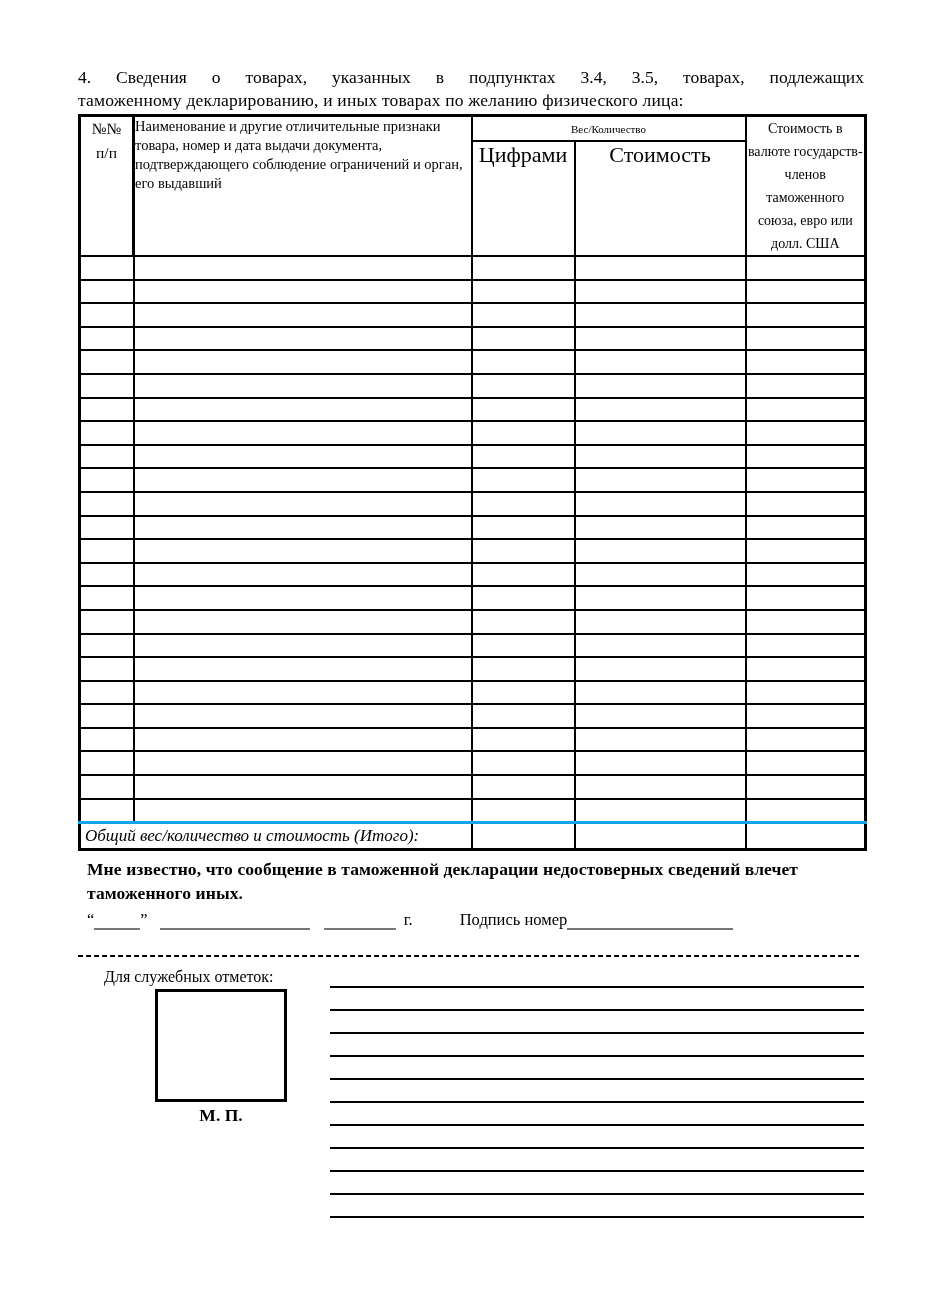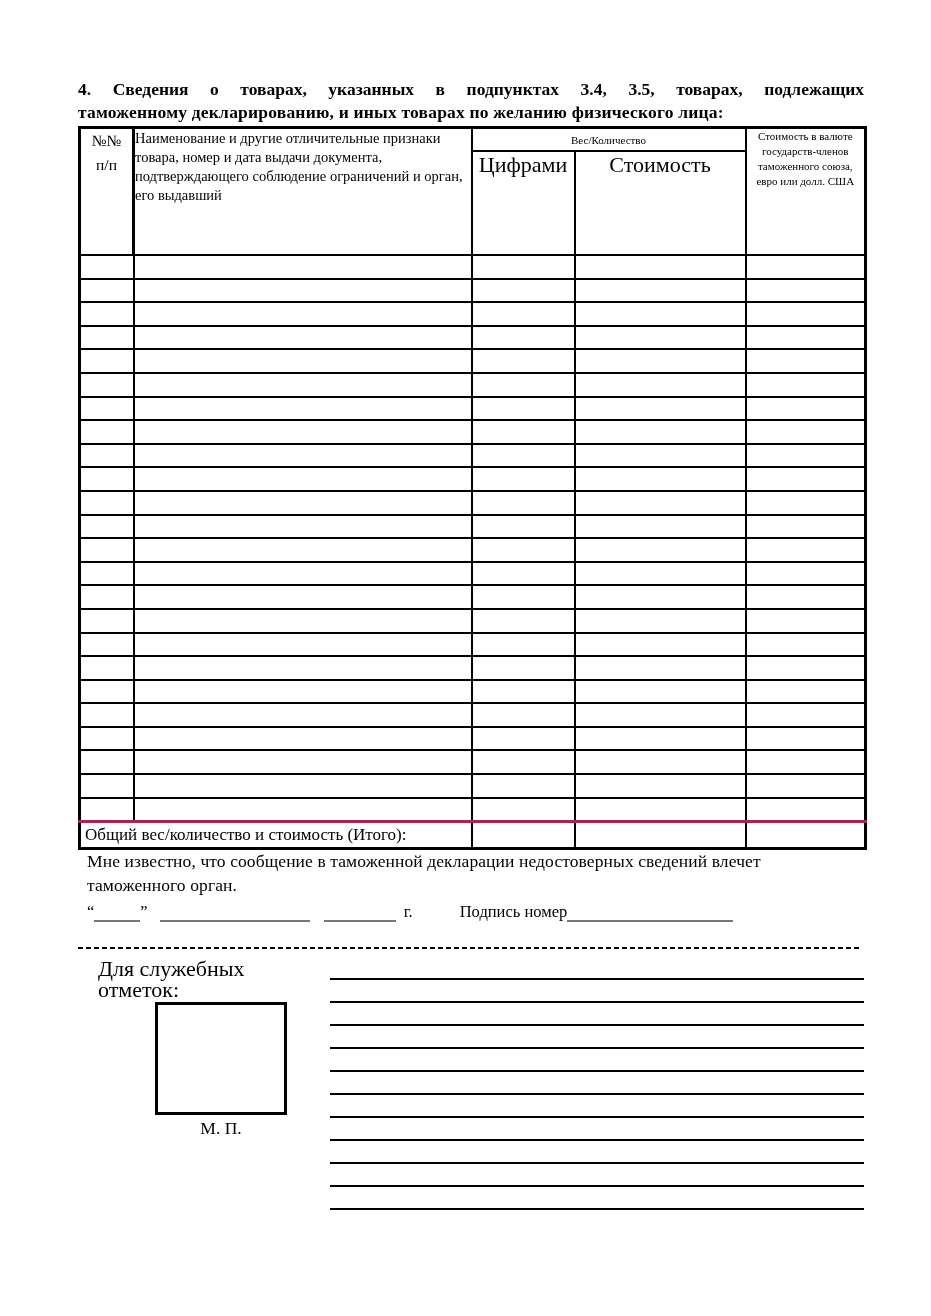--- a/index.html
+++ b/index.html
@@ -4,42 +4,42 @@
 <style>
   html,body { margin:0; padding:0; }
   body {
     width:931px; height:1316px; background:#ffffff; color:#000;
     font-family:"Liberation Serif","DejaVu Serif",serif;
     position:relative; overflow:hidden;
   }
   .page { position:absolute; left:78px; top:66px; width:786px; }
 
   
-  .doc-title { font-weight:bold; font-size:17.5px; line-height:23px;margin-top:12px; }
+  .doc-title { font-weight:normal; font-size:17.5px; line-height:23px; }
   .doc-title .t-line1 { text-align:justify; text-align-last:justify; }
   .doc-title .t-line2 { text-align:left; letter-spacing:0.2px; }
 
   
   table.goods {
     border-collapse:collapse; width:786px; table-layout:fixed;
     margin-top:2px; border:3px solid #000;
   }
   table.goods th, table.goods td { border:2px solid #000; padding:0; overflow:hidden; }
   th { font-weight:normal; }
   .h-num { vertical-align:top; font-size:15.5px; line-height:24px; padding-top:2px; text-align:center; border-right-width:3px !important; }
   .h-name { vertical-align:top; font-size:14.5px; line-height:19px; padding:3px 8px 0 8px; text-align:left; }
   .h-weight { height:21px; font-size:11px; text-align:center; vertical-align:middle; }
   .h-sub { height:102px; vertical-align:top; padding-top:7px; font-size:22px; text-align:center; }
-  .h-cost { vertical-align:top; font-size:11px; line-height:15px; padding:3px 4px 0 4px; }
+  .h-cost { vertical-align:top; font-size:14px; line-height:23px; padding:3px 4px 0 4px; }
   tbody.rows td { height:21.6px; }
-  tr.total-row td { height:24px; border-top:3px solid #be185d; }
+  tr.total-row td { height:24px; border-top:3px solid #0ea5e9;font-style:italic; }
   .total-label { font-size:17px; padding-left:4px !important; text-align:left; vertical-align:middle; white-space:nowrap; }
 
   
-  .declaration { margin-left:9px; font-weight:normal; font-size:17.5px; line-height:23.5px; letter-spacing:0.1px; }
+  .declaration { margin-top:7px; margin-left:9px; font-weight:bold; font-size:17.5px; line-height:23.5px; letter-spacing:0.1px; }
 
   
   .sig-row { margin-left:9px; margin-top:1px; font-size:16.5px; display:flex; align-items:flex-end; height:24px; }
   .blank { display:inline-block; border-bottom:2px solid #777; height:18px; }
   .b-day { width:46px; }
   .b-month { width:150px; margin-left:12px; }
   .b-year { width:72px; margin-left:14px; }
   .b-sign { width:166px; }
   .q { font-size:16.5px; }
   .g-suffix { margin-left:8px; }
@@ -47,22 +47,22 @@
 
   
   .dashed-sep {
     margin-top:25px; height:2px; width:782px;
     background:repeating-linear-gradient(90deg,#000 0px,#000 5px,transparent 5px,transparent 8px);
   }
 
   
   .bottom { display:flex; margin-top:9px; }
   .svc-left { width:252px; flex:0 0 252px; }
-  .svc-label { margin-left:20px; font-size:22px; line-height:21px; }
-  .stamp-wrap { margin-left:77px; width:132px; margin-top:2px; }
+  .svc-label { margin-left:26px; font-size:16px; line-height:21px; }
+  .stamp-wrap { margin-left:77px; width:132px; margin-top:2px;font-weight:bold; }
   .stamp-box { box-sizing:border-box; width:132px; height:113px; border:3px solid #000; background:#fff; }
   .stamp-label { text-align:center; font-size:17.5px; margin-top:3px; }
   .svc-lines { flex:1; }
   .write-line { border-top:2px solid #000; height:0; margin-top:21px; }
   .svc-lines .write-line:first-child { margin-top:20px; }
 </style>
 </head>
 <body>
 
 <div class="page">
@@ -270,21 +270,21 @@
         <td class="total-label" colspan="2">Общий вес/количество и стоимость (Итого):</td>
         <td></td>
         <td></td>
         <td></td>
       </tr>
     </tbody>
   </table>
 
   <div class="declaration">
     <div>Мне известно, что сообщение в таможенной декларации недостоверных сведений влечет</div>
-    <div>таможенного орган.</div>
+    <div>таможенного иных.</div>
   </div>
 
   <div class="sig-row">
     <span class="q">“</span>
       <span class="blank b-day"></span>
       <span class="q">”</span>
     <span class="blank b-month"></span>
     <span class="blank b-year"></span>
     <span class="g-suffix">г.</span>
     <span class="sig-label">Подпись номер</span>

